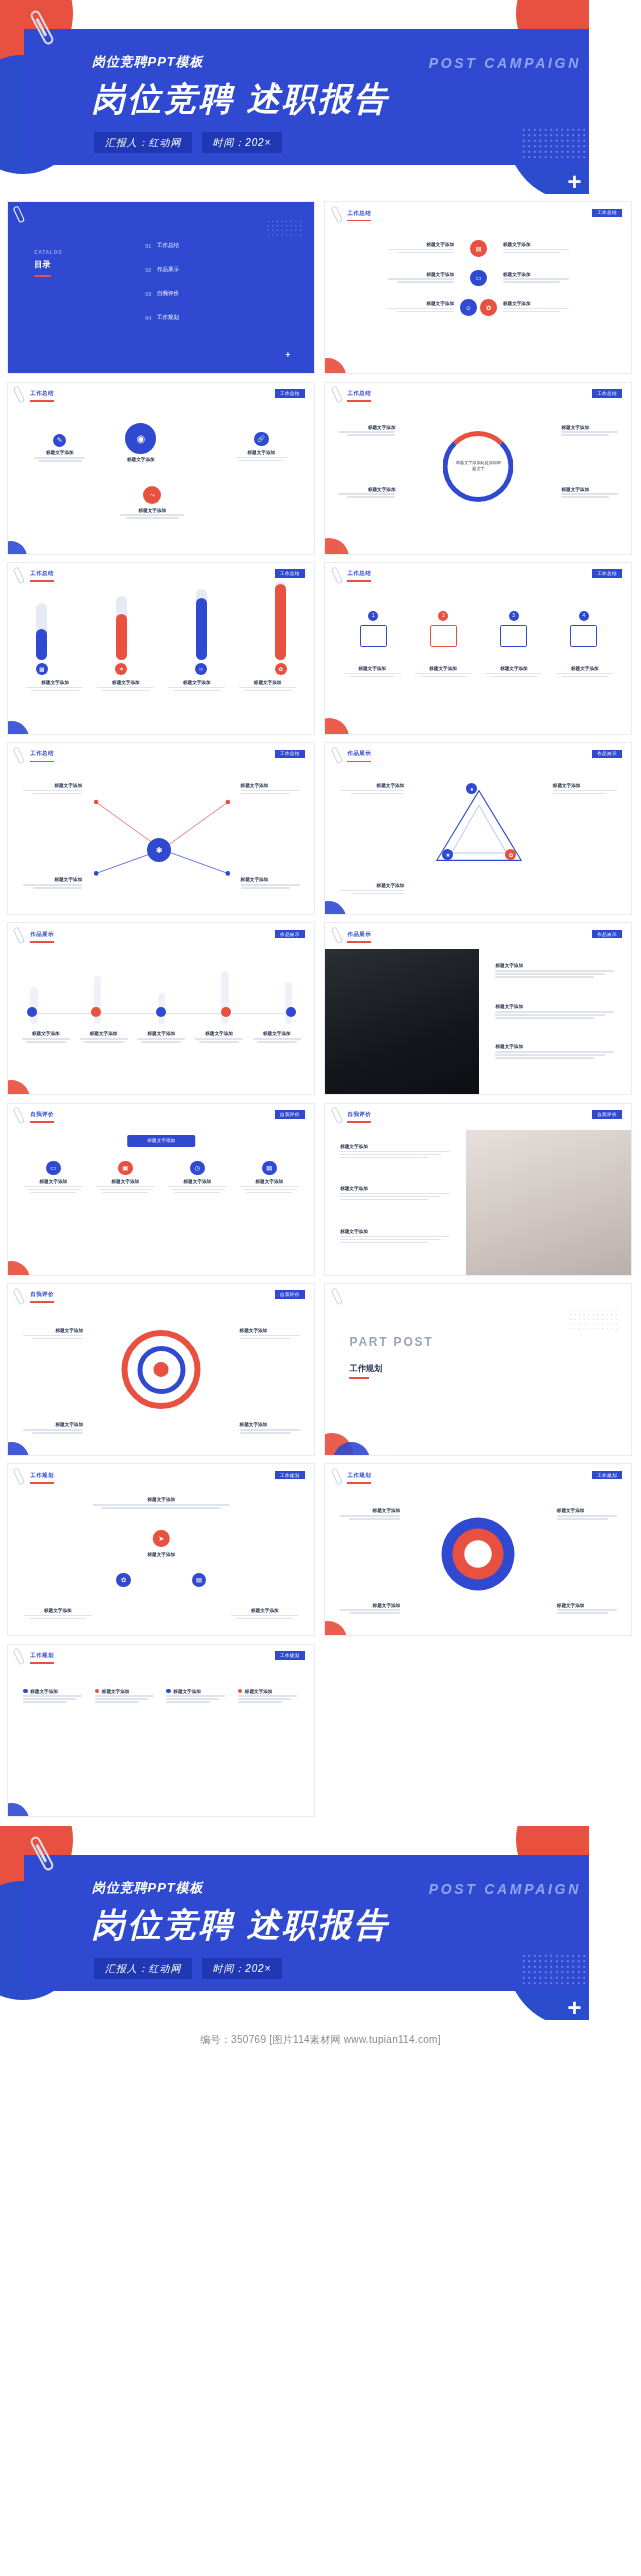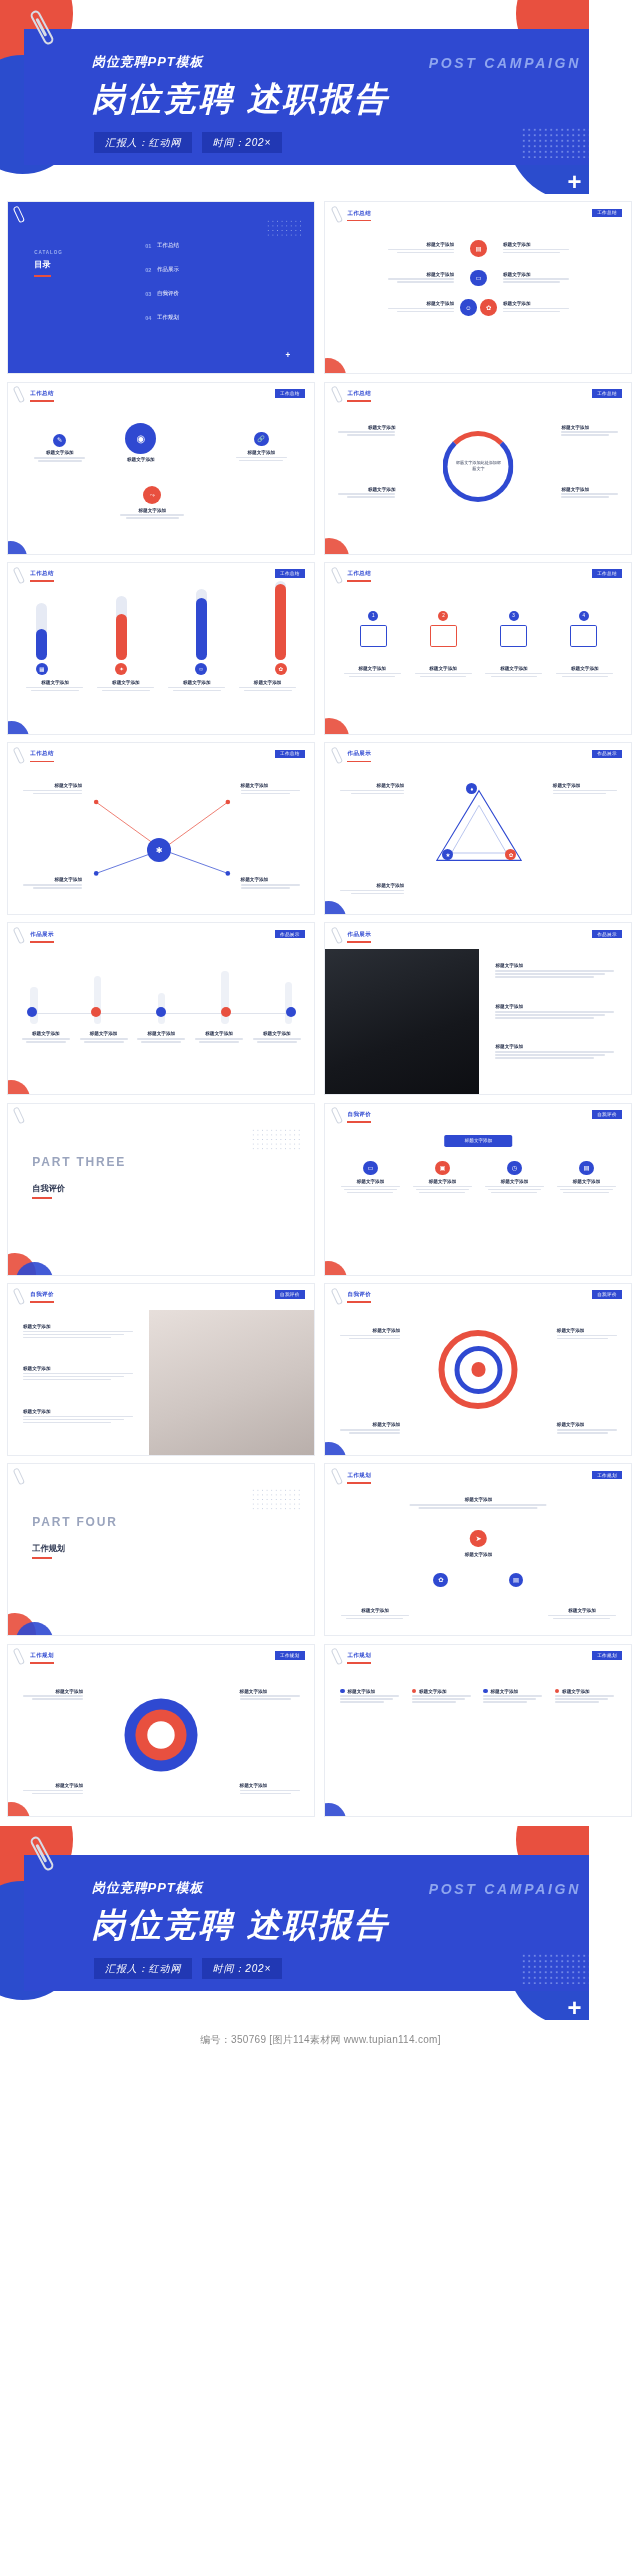--- a/index.html
+++ b/index.html
@@ -655,29 +655,20 @@
       <div style="position:absolute;left:170px;top:121px;width:125px">
         <div class="lbl" style="text-align:left">标题文字添加</div>
         <div class="body-lines">
             <i style="width:119px;margin-left:0"></i>
             <i style="width:110px;margin-left:0"></i>
             <i style="width:99px;margin-left:0"></i>
           </div>
       </div>
     </div>
 
-    <div class="slide">
-      <div class="s-clip"></div>
-      <div class="s-dots" style="right:14.7px;top:24px;width:49px;height:24px;"></div>
-      <div class="section-title-big">PART THREE</div>
-      <div class="section-title-cn">自我评价</div>
-      <div class="section-bar"></div>
-      <div class="s-corner-red"></div>
-      <div class="s-corner-blue"></div>
-    </div>
 
     <div class="slide">
       <div class="s-clip"></div>
       <div class="s-title">自我评价</div>
       <div class="s-underline"></div>
       <div class="s-tab">自我评价</div>
 
       <div style="position:absolute;left:50%;transform:translateX(-50%);top:31px;background:#2f49d1;color:#fff;font-size:4.6px;padding:3.7px 20px;border-radius:1.8px">标题文字添加</div>
 
       <div style="position:absolute;left:13px;right:13px;top:57px;display:flex;justify-content:space-between">
@@ -793,21 +784,21 @@
             <i style="width:60px;margin-left:0"></i>
             <i style="width:51px;margin-left:0"></i>
           </div>
       </div>
       <div class="s-corner-blue" style="left:-14.7px;bottom:-22px;width:35px;height:35px"></div>
     </div>
 
     <div class="slide">
       <div class="s-clip"></div>
       <div class="s-dots" style="right:14.7px;top:24px;width:49px;height:24px;"></div>
-      <div class="section-title-big">PART FOUR</div>
+      <div class="section-title-big">PART POST</div>
       <div class="section-title-cn">工作规划</div>
       <div class="section-bar"></div>
       <div class="s-corner-red"></div>
       <div class="s-corner-blue"></div>
     </div>
 
     <div class="slide">
       <div class="s-clip"></div>
       <div class="s-title">工作规划</div>
       <div class="s-underline"></div>

